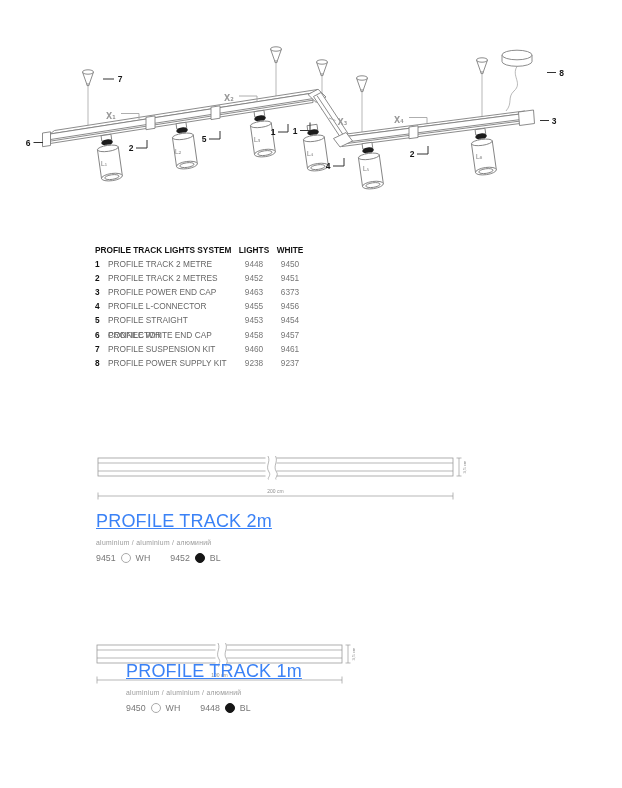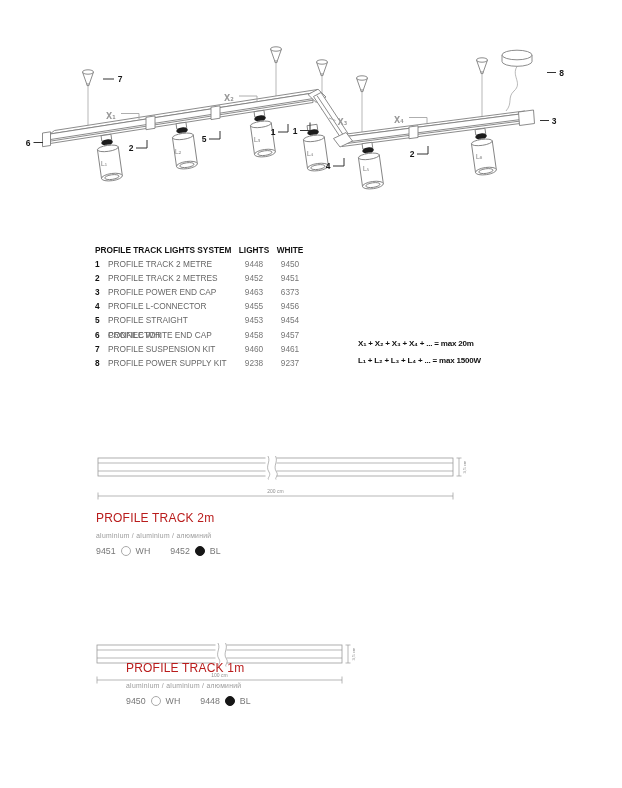--- a/index.html
+++ b/index.html
@@ -28,21 +28,21 @@
   #parts-table .chead{text-align:center;}
 
   
   #formulas{position:absolute;left:358px;top:335px;font-weight:bold;font-size:8px;
     letter-spacing:-.2px;line-height:17px;color:#111;
     font-family:"Liberation Sans","DejaVu Sans",sans-serif;}
 
   
   .prod-svg{position:absolute;}
   .prod-text{position:absolute;}
-  .prod-title{font-size:12px;color:#b91c1c;letter-spacing:.2px;}
+  .prod-title{font-size:18px;color:#3b82f6;letter-spacing:.2px;text-decoration:underline;}
   .prod-mat{margin-top:7px;font-size:6.8px;letter-spacing:.3px;color:#9a9a9a;}
   .prod-codes{margin-top:7px;display:flex;align-items:center;gap:5px;
     font-size:8.8px;color:#777;}
   .circ{display:inline-block;width:8px;height:8px;border:1px solid #aaa;
     border-radius:50%;background:#fff;}
   .circ.filled{background:#161616;border-color:#161616;}
   .codes-gap{width:10px;}
   .pdim{font:4.3px "Liberation Sans",sans-serif;fill:#8f8f8f;}
   .pdim2{font:5px "Liberation Sans",sans-serif;fill:#8f8f8f;}
 </style>
@@ -249,24 +249,20 @@
     <div>PROFILE SUSPENSION KIT</div>
     <div class="code">9460</div>
     <div class="code">9461</div>
 
     <div class="num">8</div>
     <div>PROFILE POWER SUPPLY KIT</div>
     <div class="code">9238</div>
     <div class="code">9237</div>
   </div>
 
-  <div id="formulas">
-    <div>X₁ + X₂ + X₃ + X₄ + ... = max 20m</div>
-    <div>L₁ + L₂ + L₃ + L₄ + ... = max 1500W</div>
-  </div>
 
   <svg class="prod-svg" width="400" height="62" viewBox="0 0 400 62" style="left:85px;top:445px;">
     <rect class="shape" x="13" y="13" width="355" height="18" style="stroke:#9b9b9b;stroke-width:.8"></rect>
     <line class="thin" x1="13" y1="18" x2="368" y2="18"></line>
     <line class="thin" x1="13" y1="26" x2="368" y2="26"></line>
     <rect x="180.5" y="10.5" width="11" height="23" fill="#fff" stroke="none"></rect>
     <g>
       <path class="thin" d="M183,11 C186,17 180,21 184,27 C186.5,30.5 182,33 183.5,34.5"></path>
       <path class="thin" d="M190.5,11 C193.5,17 187.5,21 191.5,27 C194,30.5 189.5,33 191,34.5"></path>
     </g>

